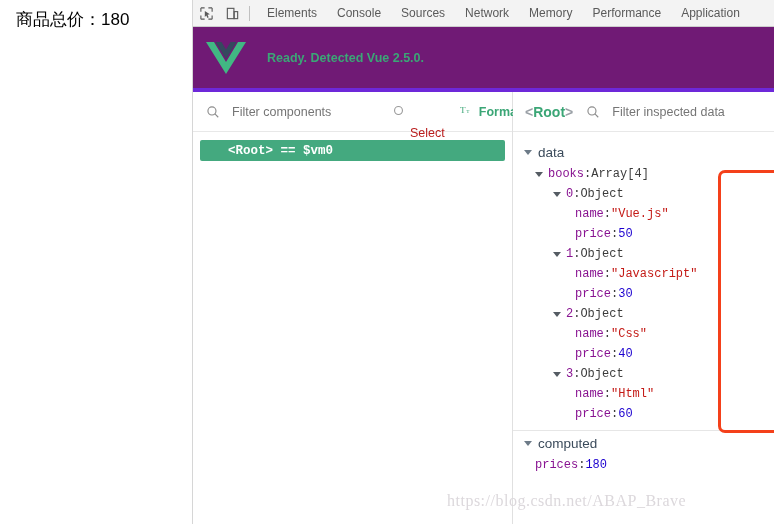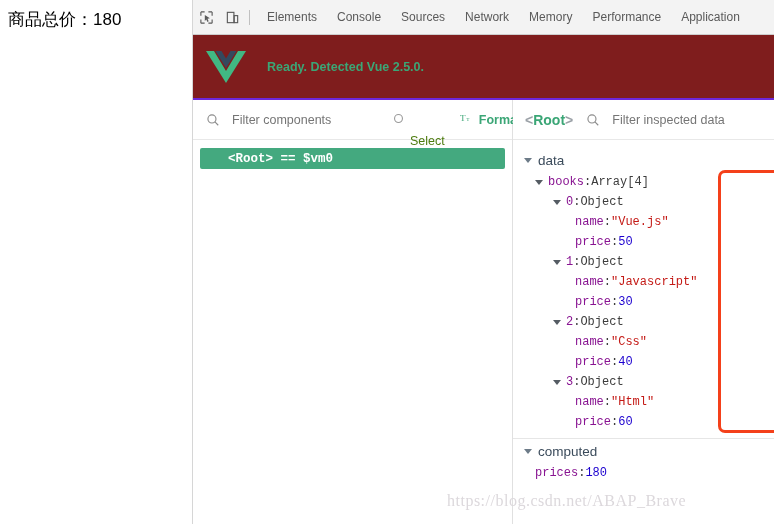--- a/index.html
+++ b/index.html
@@ -22,41 +22,41 @@
   #page-area {
     position: absolute;
     left: 0; top: 0;
     width: 193px;
     height: 524px;
     background: #ffffff;
     border-right: 1px solid #d6d6d6;
   }
   #page-total {
     position: absolute;
-    left: 8px;
+    left: 16px;
     top: 8px;
     font-size: 17px;
     color: #000000;
     white-space: nowrap;
     letter-spacing: 0px;
   }
 
   
   #devtools {
     position: absolute;
     left: 193px; top: 0;
     width: 581px;
     height: 524px;
     background: #ffffff;
   }
 
   
   #tabstrip {
     position: relative;
-    height: 35px;
+    height: 27px;
     background: #f3f3f3;
     border-bottom: 1px solid #cdcdcd;
     display: flex;
     align-items: center;
     text-align: right;
   }
   .tool-icon {
     width: 26px; height: 26px;
     display: flex; align-items: center; justify-content: center;
     flex: 0 0 auto;
@@ -74,22 +74,22 @@
     font-size: 12px;
     color: #5a5a5a;
     white-space: nowrap;
     flex: 0 0 auto;
   }
 
   
   #vue-banner {
     position: relative;
     height: 65px;
-    background: #7f1d1d;
-    border-bottom: 2px solid #6d28d9;
+    background: #701a75;
+    border-bottom: 4px solid #6d28d9;
     display: flex;
     align-items: center;
   }
   #vue-logo {
     margin-left: 13px;
     width: 40px; height: 36px;
     flex: 0 0 auto;
   }
   #vue-msg {
     margin-left: 21px;
@@ -138,21 +138,21 @@
     font-family: "Liberation Sans", sans-serif;
   }
   .tb-btn {
     display: flex;
     align-items: center;
     margin-right: 15px;
     flex: 0 0 auto;
     font-size: 12.5px;
   }
   .tb-btn .lbl { margin-left: 6px; }
-  #btn-select .lbl { color: #4d7c0f; margin-top: 42px; }
+  #btn-select .lbl { color: #b91c1c; margin-top: 42px; }
   #btn-format .lbl { color: #3ba676; font-weight: 600; }
   #root-tag {
     margin-left: 12px;
     font-size: 14px;
     font-weight: 600;
     flex: 0 0 auto;
     white-space: nowrap;
   }
   #root-tag .brk { color: #9aa0a6; }
   #root-tag .nm  { color: #3ba676; }

